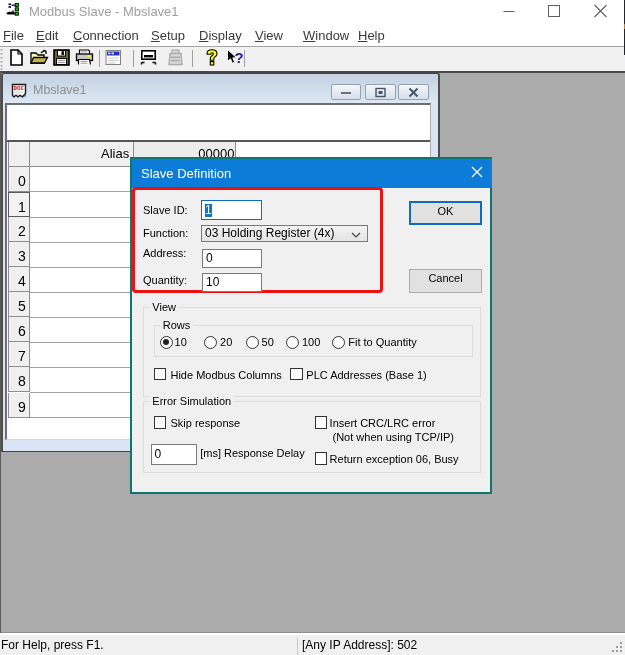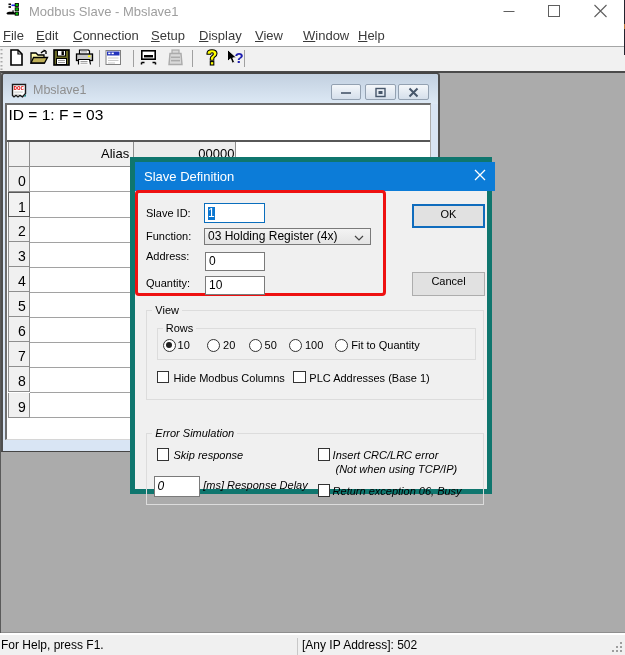--- a/index.html
+++ b/index.html
@@ -32,21 +32,21 @@
 
 #idtext { left:2px; top:1px; font-size:15.5px; color:#000; }
 #idsep { left:0; top:34.5px; width:423px; height:2px; background:#575757; }
 
 
 .gcell { position:absolute; background:#f0f0f0; border-right:1px solid #8e8e8e; border-bottom:1px solid #8e8e8e; font-size:14px; color:#000; }
 .gnum { left:1.2px; width:22.2px; height:25.1px; text-align:right; padding:6px 3px 0 0; }
 .gline { position:absolute; background:#a2a2a2; }
 
 
-#dialog { left:130px; top:157px; width:362px; height:337px; background:#f0f0f0; border:5px solid #0f766e; }
+#dialog { left:130px; top:157px; width:362px; height:337px; background:#f0f0f0; border:2px solid #0f766e; }
 #dlgtitle { left:0; top:0; width:360px; height:29px; background:#0c7cd8; }
 #dlgtext { left:9px; top:7px; font-size:13px; color:#fff; }
 #redrect { left:0px; top:28px; width:251px; height:106px; border:3px solid #ee1111; border-radius:4px; }
 
 .dlabel { position:absolute; font-size:11px; color:#000; white-space:nowrap; }
 .dinput { position:absolute; background:#fff; border:1px solid #7a7a7a; font-size:12px; padding-left:3px; color:#000; }
 
 .groupbox { position:absolute; border:1px solid #dcdcdc; }
 .grouplabel { position:absolute; top:-7px; left:8px; background:#f0f0f0; padding:0 3px; font-size:11px; white-space:nowrap; }
 
@@ -196,21 +196,20 @@
         </svg></div>
     <div class="abs cbtn" style="left:362px;top:10px;width:31px;height:16px;"><svg width="29" height="14">
           <rect x="10" y="3.5" width="9" height="8" fill="none" stroke="#46566a" stroke-width="1.4"></rect>
           <rect x="12.5" y="6" width="4" height="3" fill="#46566a"></rect>
         </svg></div>
     <div class="abs cbtn" style="left:395px;top:10px;width:31px;height:16px;"><svg width="29" height="14">
           <path d="M10.5 3.5 L18.5 11.5 M18.5 3.5 L10.5 11.5" stroke="#46566a" stroke-width="2"></path>
         </svg></div>
   </div>
   <div class="abs" id="childbody">
-    <div class="abs" id="idtext">ID = 1: F = 03</div>
     <div class="abs" id="idsep"></div>
 
     <div class="gcell" style="left:1.2px; top:36.5px; width:22.2px; height:25.3px; border-left:1px solid #909090;"></div>
     <div class="gcell" style="left:23.4px; top:36.5px; width:104.3px; height:25.3px; text-align:right; padding:4.5px 4px 0 0; font-size:13px;">Alias</div>
     <div class="gcell" style="left:127.7px; top:36.5px; width:102.3px; height:25.3px; background:#ececec; text-align:right; padding:4.5px 1px 0 0; font-size:13px;">00000</div>
 
     <div class="gcell gnum" style="top:61.6px; border-left:1px solid #909090;">0</div>
     <div class="gcell gnum" style="top:86.7px; background:#f2f2f2; border:1px solid #5a5a5a;">1</div>
     <div class="gcell gnum" style="top:111.8px; border-left:1px solid #909090;">2</div>
     <div class="gcell gnum" style="top:136.9px; border-left:1px solid #909090;">3</div>
@@ -278,21 +277,21 @@
         <div class="dlabel" style="left:147.3px; top:9.5px;">100</div>
       <div class="radio" style="left:177.5px; top:9.3px;"></div>
         <div class="dlabel" style="left:193.6px; top:9.5px;">Fit to Quantity</div>
     </div>
     <div class="check" style="left:9.7px; top:60px;"></div>
       <div class="dlabel" style="left:26.2px; top:61px;">Hide Modbus Columns</div>
     <div class="check" style="left:145.9px; top:60px;"></div>
       <div class="dlabel" style="left:162px; top:61px;">PLC Addresses (Base 1)</div>
   </div>
 
-  <div class="groupbox" style="left:11.3px; top:271px; width:338px; height:72px;font-style:italic;">
+  <div class="groupbox" style="left:11.3px; top:242px; width:338px; height:72px;">
     <div class="grouplabel" style="left:5px;">Error Simulation</div>
     <div class="check" style="left:9.7px; top:14.4px;"></div>
       <div class="dlabel" style="left:26.2px; top:15.4px;">Skip response</div>
     <div class="check" style="left:170.7px; top:14.4px;"></div>
       <div class="dlabel" style="left:185.3px; top:15.4px;">Insert CRC/LRC error</div>
     <div class="dlabel" style="left:188.2px; top:29.4px;">(Not when using TCP/IP)</div>
     <div class="dinput" style="left:6.3px; top:41.8px; width:46.4px; height:21px; padding-top:2px; font-size:12px;">0</div>
     <div class="dlabel" style="left:55.9px; top:45px;">[ms] Response Delay</div>
     <div class="check" style="left:170.7px; top:50.1px;"></div>
       <div class="dlabel" style="left:185.3px; top:51px;">Return exception 06, Busy</div>

